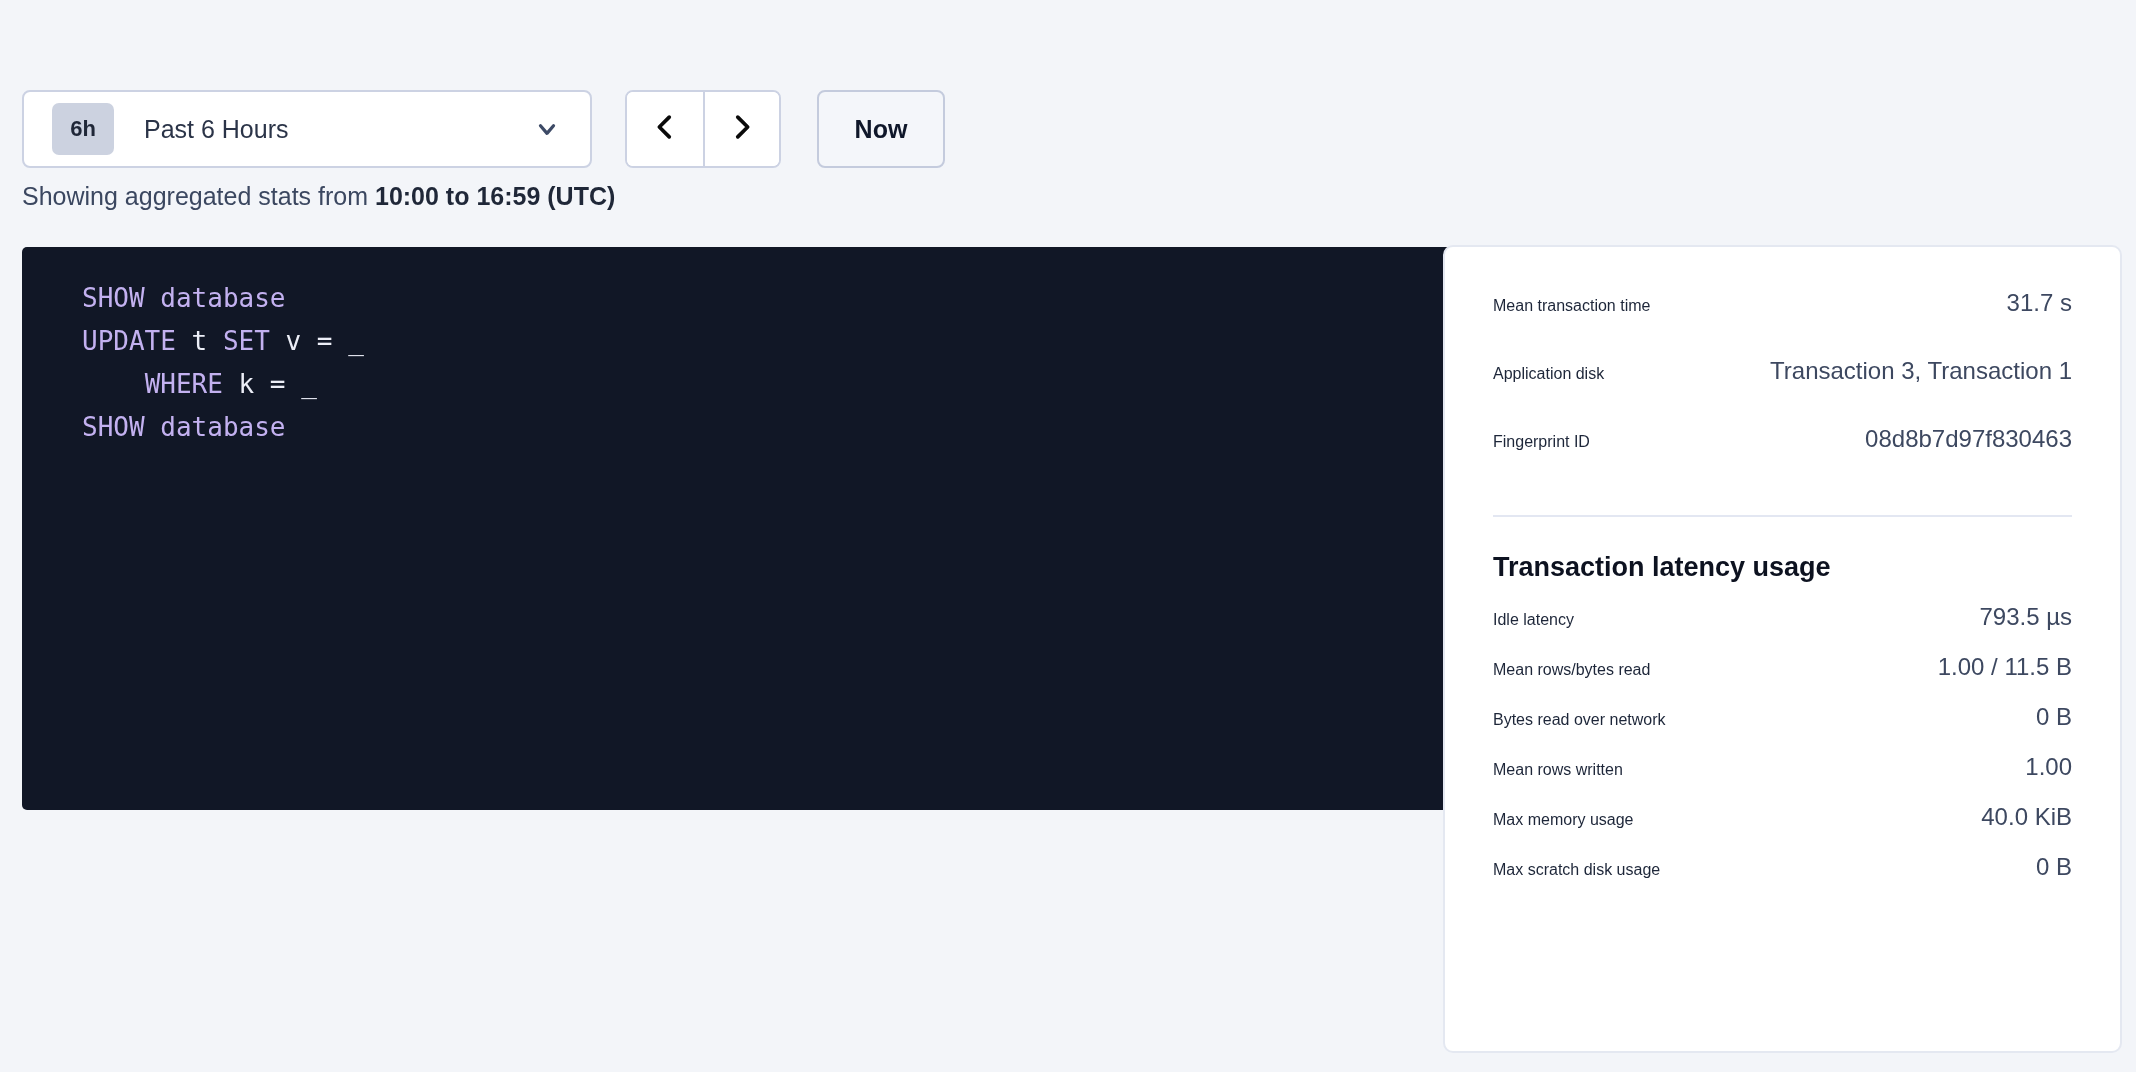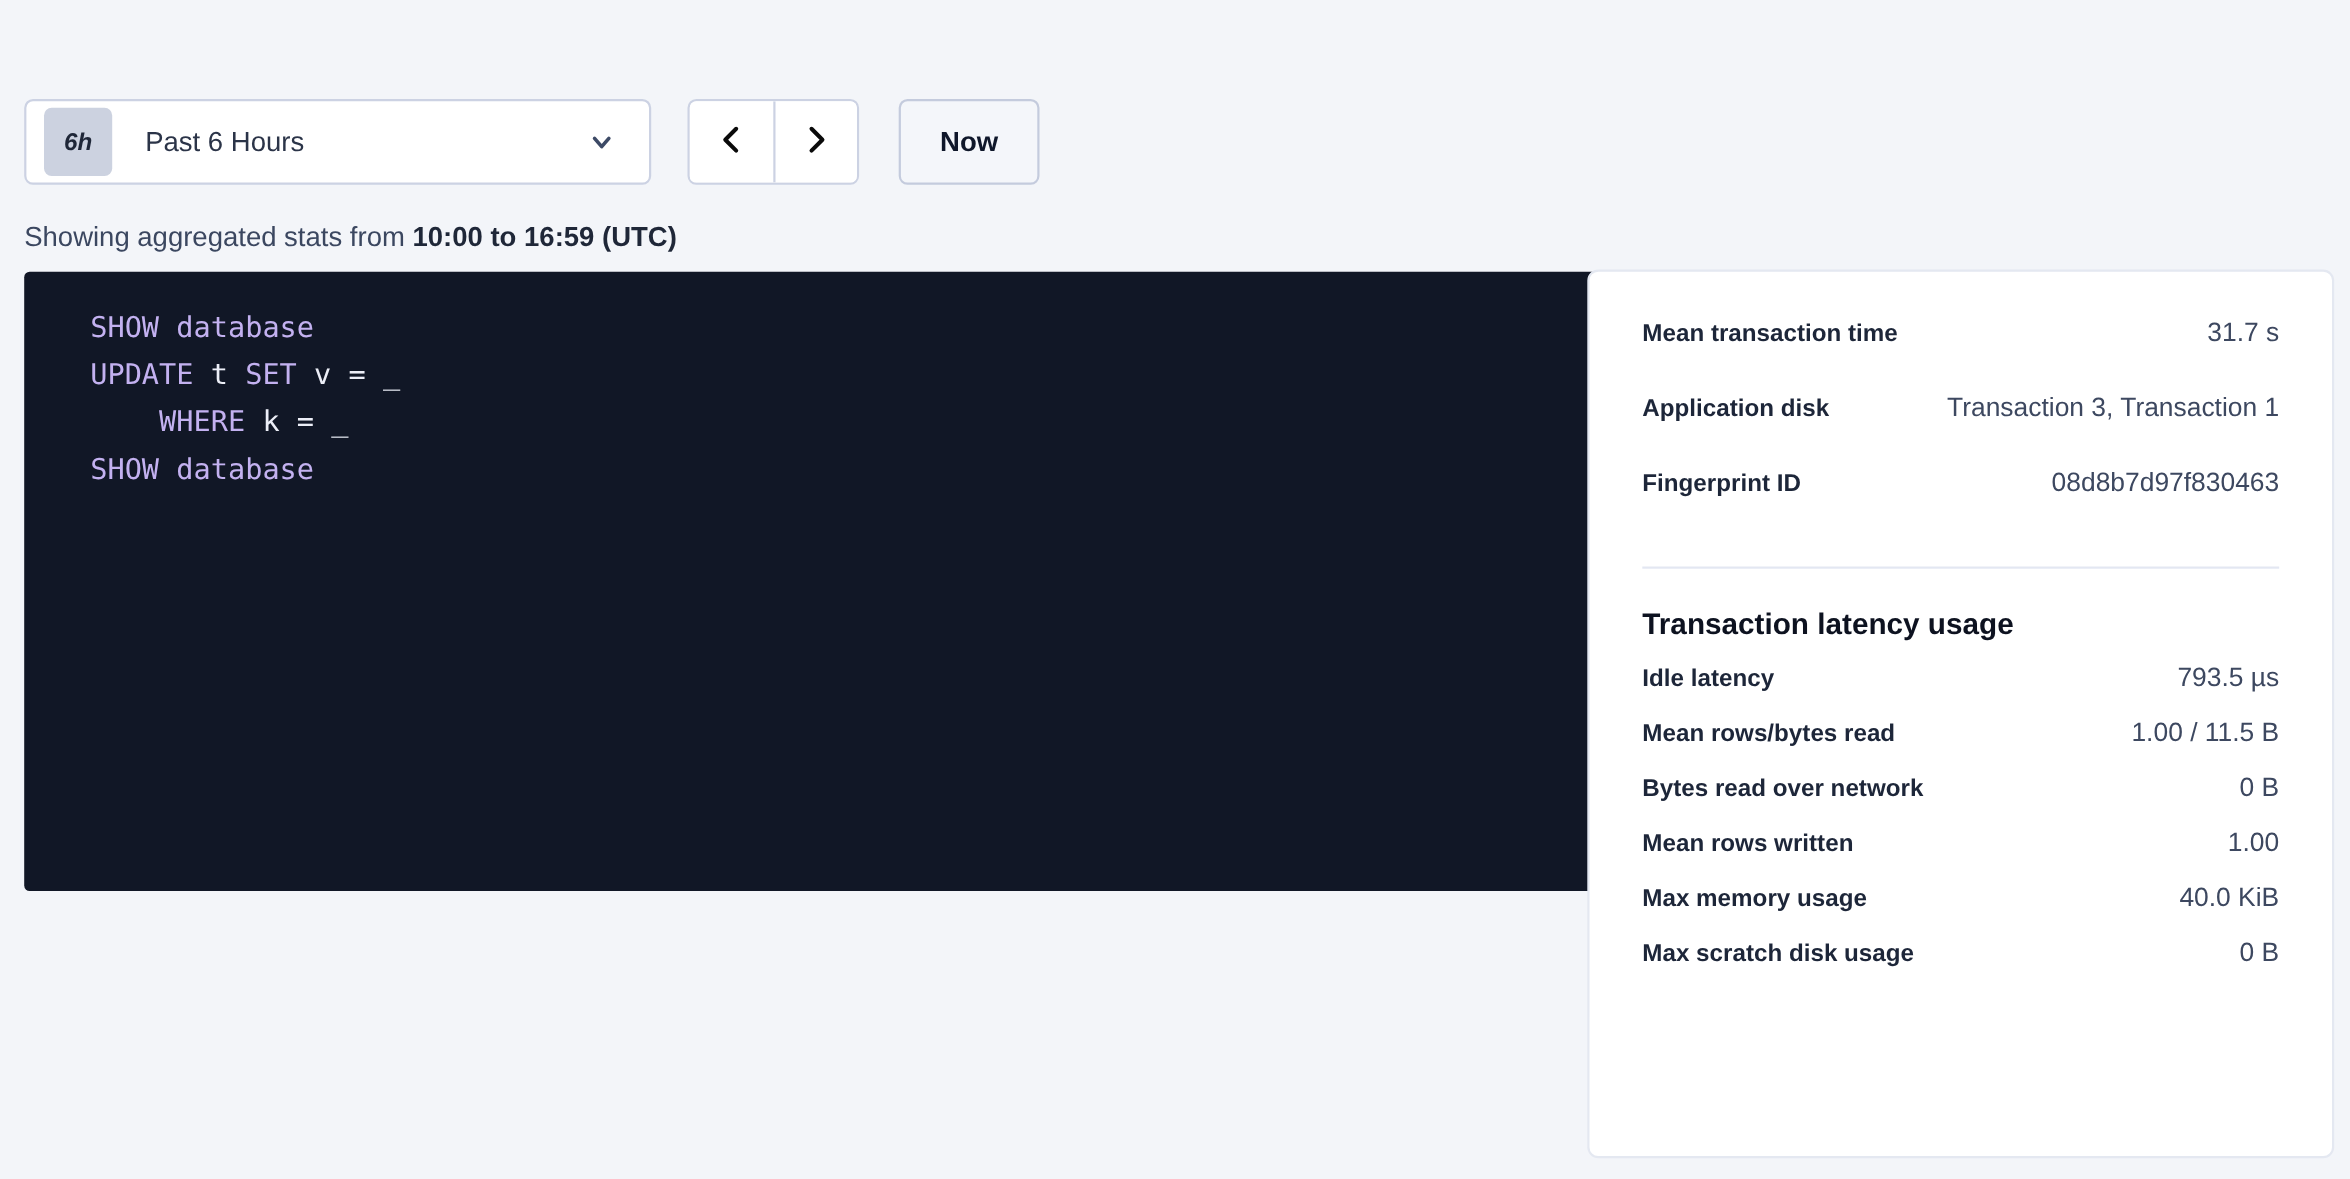--- a/index.html
+++ b/index.html
@@ -44,32 +44,31 @@
     width: 570px;
     height: 78px;
     background: #ffffff;
     border: 2px solid #ccd2e3;
     border-radius: 8px;
     display: flex;
     align-items: center;
     cursor: pointer;
   }
   .range-badge {
-    margin-left: 16px;
+    margin-left: 28px;
     width: 62px;
-    height: 62px;
+    height: 52px;
     background: #ccd2e0;
     border-radius: 7px;
     display: flex;
     align-items: center;
     justify-content: center;
     font-size: 22px;
     font-weight: bold;
     color: #1f2738;
-    font-style: italic;
   }
   .range-label {
     margin-left: 30px;
     font-size: 25px;
     color: #2b3448;
     flex: 1;
   }
   .chev-down {
     margin-right: 30px;
     width: 26px;
@@ -121,21 +120,20 @@
   }
 
   .subtitle {
     position: absolute;
     left: 22px;
     top: 180px;
     font-size: 25px;
     color: #3b4760;
     line-height: 32px;
     white-space: nowrap;
-    margin-top: 20px;
   }
   .subtitle b { font-weight: bold; color: #1f2738; }
 
   
   .code-panel {
     position: absolute;
     left: 22px;
     top: 247px;
     width: 1462px;
     height: 563px;
@@ -169,22 +167,22 @@
   }
 
   .stat-row {
     display: flex;
     align-items: baseline;
     justify-content: space-between;
     height: 68px;
     white-space: nowrap;
   }
   .stat-row .lbl {
-    font-size: 22px;
-    font-weight: bold;
+    font-size: 16px;
+    font-weight: normal;
     color: #1d2639;
   }
   .stat-row .val {
     font-size: 24px;
     color: #3d4860;
     padding-left: 18px;
   }
 
   .stats-top { padding-top: 42px; }
 

